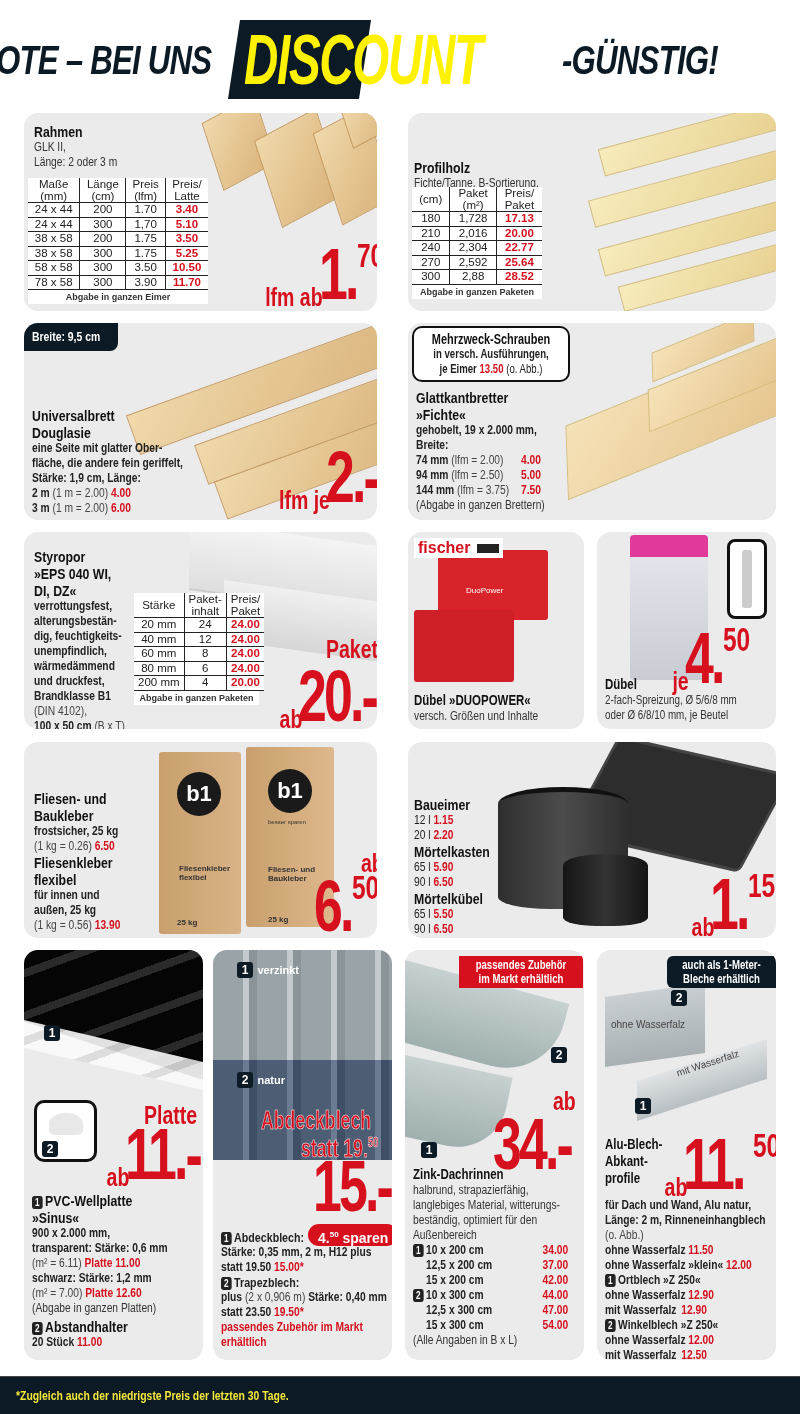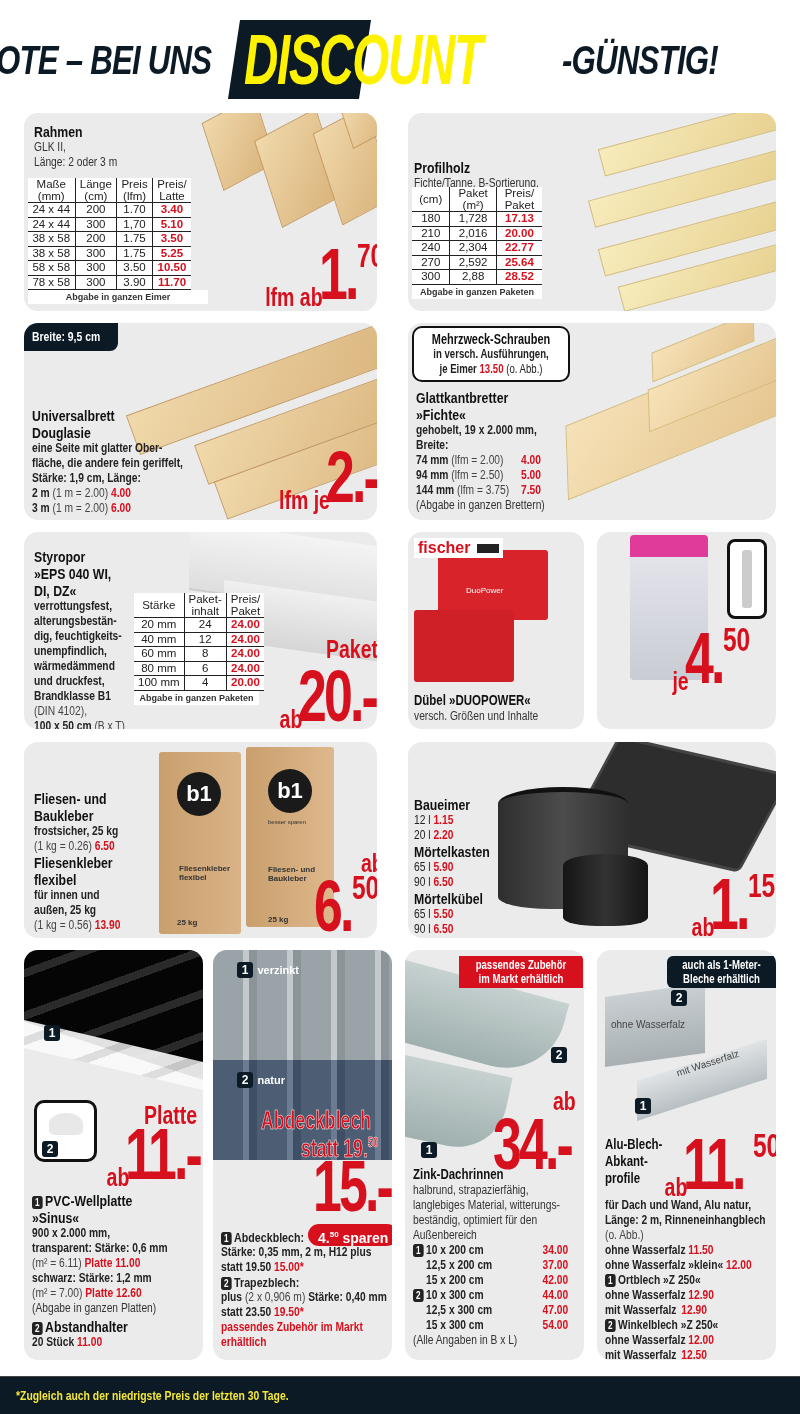--- a/index.html
+++ b/index.html
@@ -84,21 +84,21 @@
   <div class="wood" style="left:300px;top:5px;width:60px;height:95px;transform:rotate(-28deg) skewX(-10deg);"></div>
   <div class="wood" style="left:320px;top:-15px;width:50px;height:40px;transform:rotate(-28deg) skewX(-10deg);"></div>
 
   <div style="position:absolute;left:10px;top:10px;">
     <div class="title">Rahmen</div>
     <div class="txt" style="font-weight:400;color:#333;">GLK II,</div>
     <div class="txt" style="font-weight:400;color:#333;">Länge: 2 oder 3 m</div>
   </div>
 
   <div style="position:absolute;left:4px;top:65px;width:180px;">
-    <table class="spec" style="width:163px;">
+    <table class="spec" style="width:180px;">
       <tbody>
           <tr>
         <th><span>Maße</span><br><span>(mm)</span></th>
         <th><span>Länge</span><br><span>(cm)</span></th>
         <th><span>Preis</span><br><span>(lfm)</span></th>
         <th><span>Preis/</span><br><span>Latte</span></th>
       </tr>
       <tr>
             <td>24 x 44</td>
             <td>200</td>
@@ -286,21 +286,21 @@
             <td>60 mm</td>
             <td>8</td>
             <td class="r">24.00</td>
           </tr>
       <tr>
             <td>80 mm</td>
             <td>6</td>
             <td class="r">24.00</td>
           </tr>
       <tr>
-            <td>100 mm</td>
+            <td>200 mm</td>
             <td>4</td>
             <td class="r">20.00</td>
           </tr>
     </tbody>
       </table>
     <div class="tnote">Abgabe in ganzen Paketen</div>
   </div>
 
   <div class="price" style="left:302px;top:104px;font-size:26px;">
     <span style="display:inline-block;transform:scaleX(0.75);transform-origin:left top;">Paket</span>
@@ -331,20 +331,25 @@
     <div style="height:22px;background:#e03a9a;border-radius:4px 4px 0 0;"></div>
   </div>
   <div style="position:absolute;left:130px;top:7px;width:40px;height:80px;border:3px solid #111;border-radius:8px;background:#fff;">
     <div style="position:absolute;left:12px;top:8px;width:10px;height:58px;background:#ccc;border-radius:3px;"></div>
   </div>
 
   <div class="price" style="left:70px;top:90px;">
     <span class="pre">je</span><span class="main">4.</span><span class="cents">50</span>
   </div>
 
+  <div style="position:absolute;left:8px;top:144px;">
+    <div class="title" style="font-size:14px;">Dübel</div>
+    <div class="txt" style="font-weight:400;color:#333;font-size:12px;">2-fach-Spreizung, Ø 5/6/8 mm</div>
+    <div class="txt" style="font-weight:400;color:#333;font-size:12px;">oder Ø 6/8/10 mm, je Beutel</div>
+  </div>
 </div>
 
 <div class="card" style="left:24px;top:742px;width:353px;height:196px;">
   <div style="position:absolute;left:135px;top:10px;width:82px;height:182px;background:linear-gradient(90deg,#c99f6d,#d9b387);border-radius:3px;">
     <div style="position:absolute;left:18px;top:20px;width:44px;height:44px;border-radius:50%;background:#1a1a1a;color:#fff;text-align:center;line-height:44px;font-weight:900;font-size:22px;">b1</div>
     <div style="position:absolute;left:20px;top:112px;font-size:8px;color:#333;font-weight:700;"><span>Fliesenkleber</span><br><span>flexibel</span></div>
     <div style="position:absolute;left:18px;top:166px;font-size:8px;color:#333;font-weight:700;">25 kg</div>
   </div>
   <div style="position:absolute;left:222px;top:5px;width:88px;height:180px;background:linear-gradient(90deg,#c99f6d,#deb88c);border-radius:3px;">
     <div style="position:absolute;left:22px;top:22px;width:44px;height:44px;border-radius:50%;background:#1a1a1a;color:#fff;text-align:center;line-height:44px;font-weight:900;font-size:22px;">b1</div>

